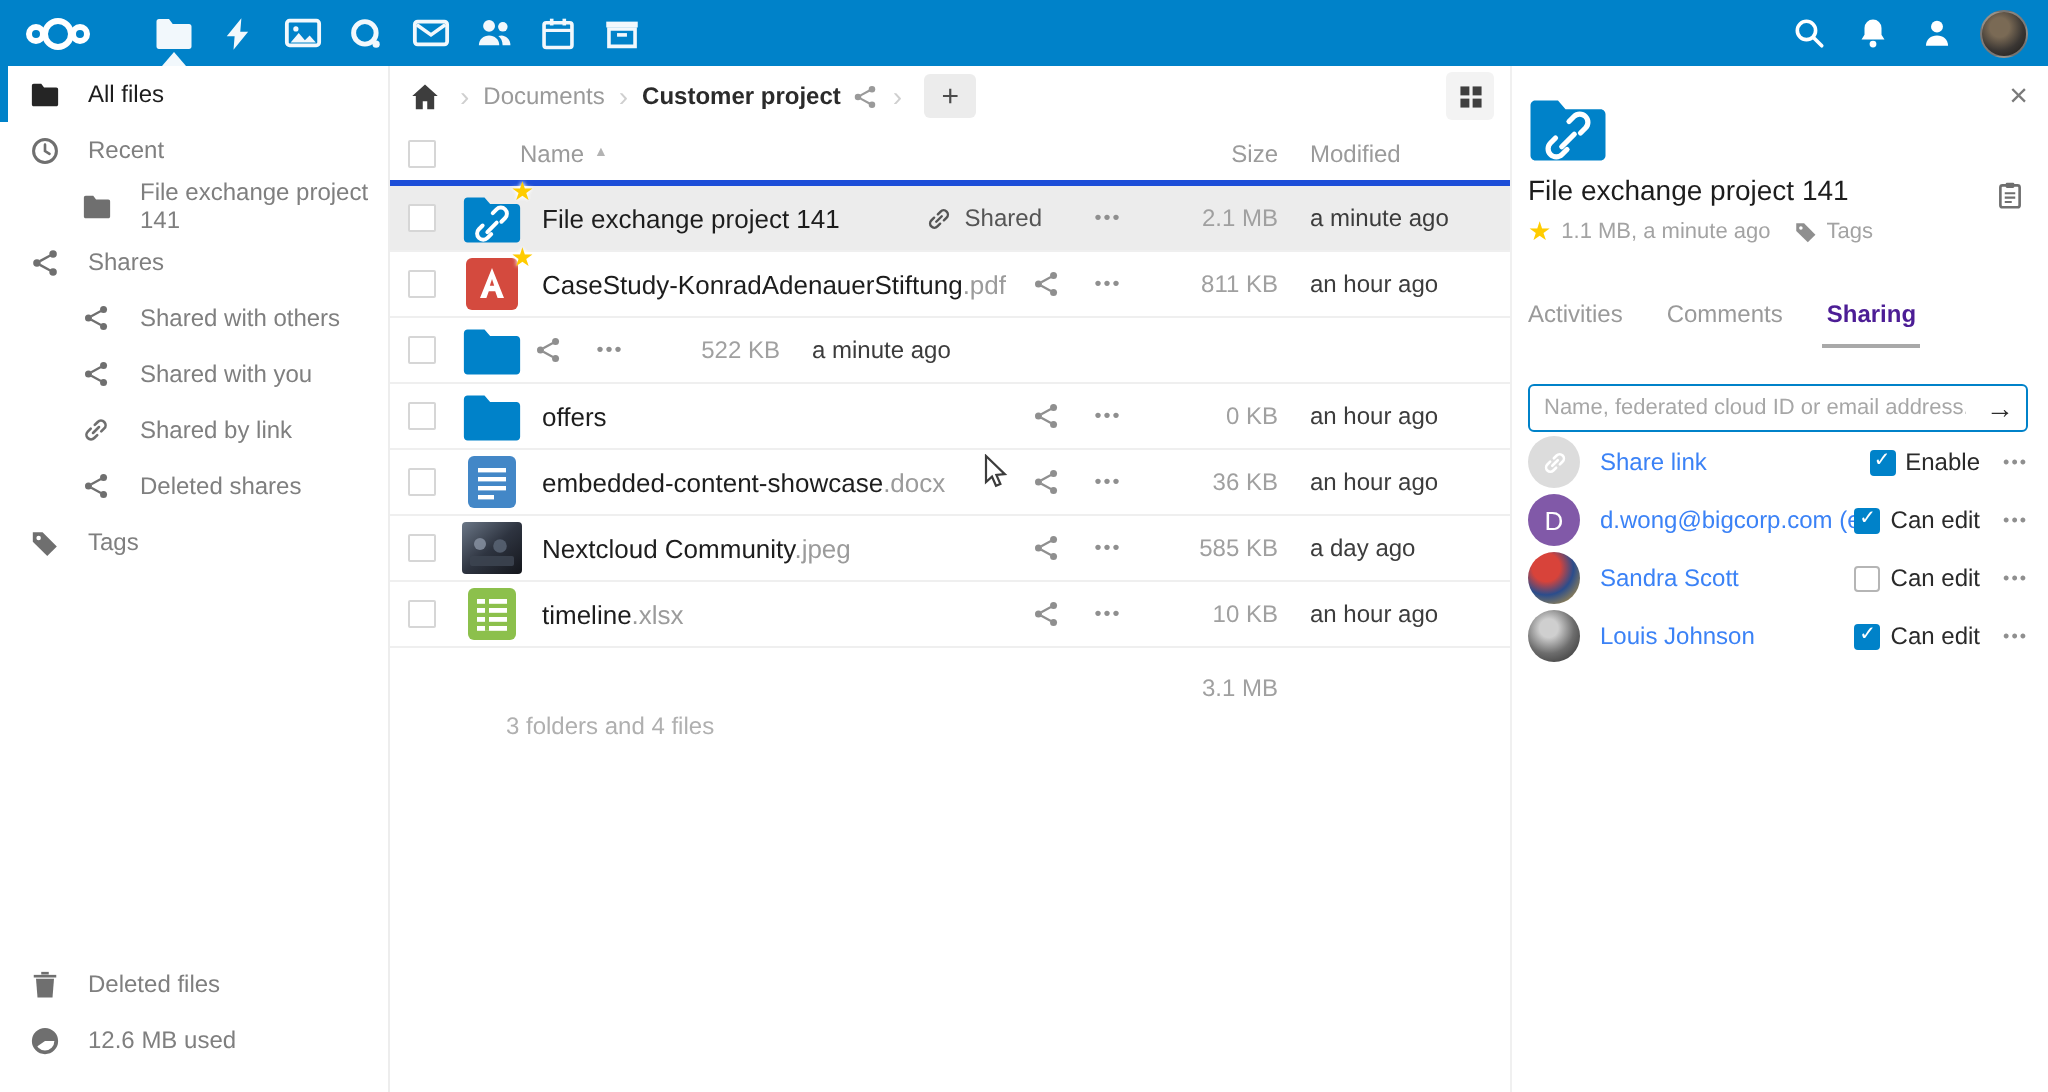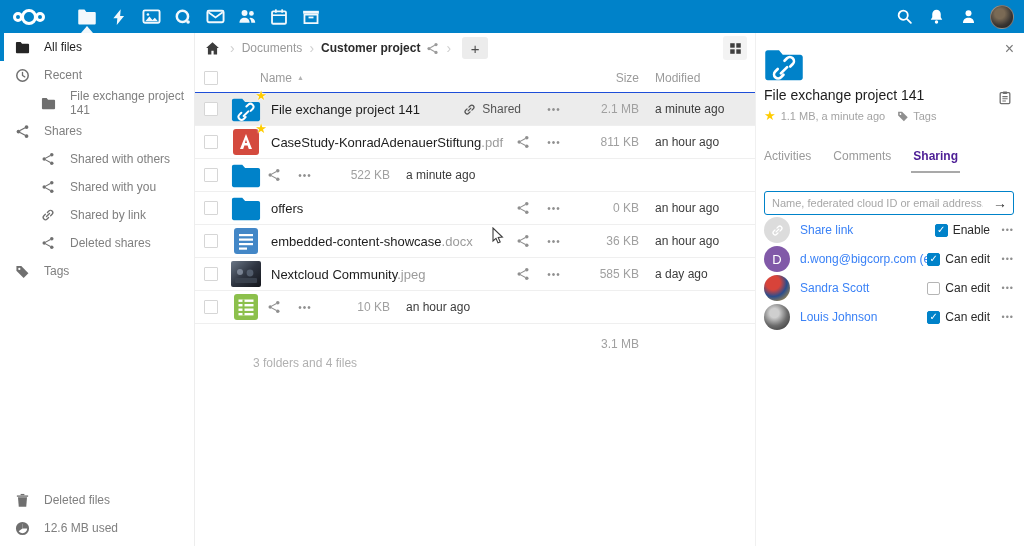--- a/index.html
+++ b/index.html
@@ -23,34 +23,34 @@
   .avatar-top { width:24px; height:24px; border-radius:50%; margin-left:6px; background:radial-gradient(circle at 40% 35%, #7a6a55 0 25%, #3a3633 60%, #191715 100%); border:1px solid rgba(255,255,255,.35); cursor:pointer; }
 
   
   .sidebar { position:absolute; left:0; top:33px; width:195px; height:513px; background:#fff; border-right:1px solid #ededed; }
   .sitem { display:flex; align-items:center; height:28px; padding-left:14px; color:#7f7f7f; font-size:12px; cursor:pointer; position:relative; }
   .sitem .ico { width:16px; height:16px; margin-right:14px; color:#6f6f6f; }
   .sitem.active { color:#1d1d1d; }
   .sitem.active .ico { color:#252525; }
   .sitem.active::before { content:""; position:absolute; left:0; top:0; bottom:0; width:4px; background:#0082c9; }
   .sitem.sub { padding-left:40px; }
-  .sfooter { position:absolute; left:0; bottom:4px; width:100%; }
+  .sfooter { position:absolute; left:0; bottom:12px; width:100%; }
 
   
   .content { position:absolute; left:195px; top:33px; width:560px; height:513px; background:#fff; }
   .crumbbar { display:flex; align-items:center; height:30px; padding:0 8px 0 6px; }
   .crumb-home { width:22px; height:22px; display:flex; align-items:center; justify-content:center; color:#3d3d3d; cursor:pointer; }
   .crumb-sep { color:#cfcfcf; font-size:14px; margin:0 7px; }
   .crumb { font-size:12px; color:#9a9a9a; cursor:pointer; }
   .crumb.current { color:#2b2b2b; font-weight:bold; }
   .crumb-share { color:#9a9a9a; margin-left:6px; cursor:pointer; }
   .plusbtn { width:26px; height:22px; background:#ececec; border-radius:3px; display:flex; align-items:center; justify-content:center; color:#4c4c4c; font-size:15px; cursor:pointer; margin-left:4px; }
   .gridbtn { margin-left:auto; width:24px; height:24px; display:flex; align-items:center; justify-content:center; color:#3f3f3f; background:#f3f3f3; border-radius:3px; cursor:pointer; }
 
-  .thead { display:flex; align-items:center; height:30px; border-bottom:1px solid #1d4ed8; color:#9b9b9b; font-size:12px; padding-right:8px; }
+  .thead { display:flex; align-items:center; height:30px; border-bottom:3px solid #1d4ed8; color:#9b9b9b; font-size:12px; padding-right:8px; }
   .cbx { width:14px; height:14px; border:1px solid #d6d6d6; border-radius:1px; background:#fff; margin:0 0 0 9px; flex:none; cursor:pointer; }
   .thead .namecol { flex:1; margin-left:42px; display:flex; align-items:center; cursor:pointer; }
   .sortarrow { font-size:7px; color:#b3b3b3; margin-left:5px; }
   .col-size { width:66px; text-align:right; flex:none; }
   .col-mod  { width:92px; margin-left:16px; flex:none; text-align:left; }
   .thead .col-size { cursor:pointer; } .thead .col-mod { cursor:pointer; }
 
   .frow { display:flex; align-items:center; height:33px; border-bottom:1px solid #efefef; padding-right:8px; cursor:pointer; }
   .frow.selected { background:#ececec; }
   .ficon { width:32px; height:32px; margin-left:12px; position:relative; flex:none; display:flex; align-items:center; justify-content:center; }
@@ -492,20 +492,21 @@
       <span class="ficon">
         <svg width="24" height="26" viewBox="0 0 24 26">
             <rect x="0" y="0" width="24" height="26" rx="3" fill="#8cc04c"></rect>
             <rect x="4.5" y="5.5" width="15" height="2.4" fill="#fff"></rect>
             <rect x="4.5" y="10" width="15" height="2.4" fill="#fff"></rect>
             <rect x="4.5" y="14.5" width="15" height="2.4" fill="#fff"></rect>
             <rect x="4.5" y="19" width="15" height="2.4" fill="#fff"></rect>
             <rect x="8.5" y="5.5" width="2" height="15.9" fill="#8cc04c"></rect>
           </svg>
       </span>
+      <span class="fname"><span>timeline</span><span class="ext">.xlsx</span></span>
       <span class="rowshare">
           <svg width="14" height="14" viewBox="0 0 16 16" fill="currentColor">
             <circle cx="12.3" cy="3.2" r="2"></circle>
             <circle cx="3.7" cy="8" r="2"></circle>
             <circle cx="12.3" cy="12.8" r="2"></circle>
             <path d="M5.3 7l5.5-3M5.3 9l5.5 3" stroke="currentColor" stroke-width="1.3" fill="none"></path>
           </svg>
         </span>
       <span class="rowmenu">•••</span>
       <span class="fsize">10 KB</span>

